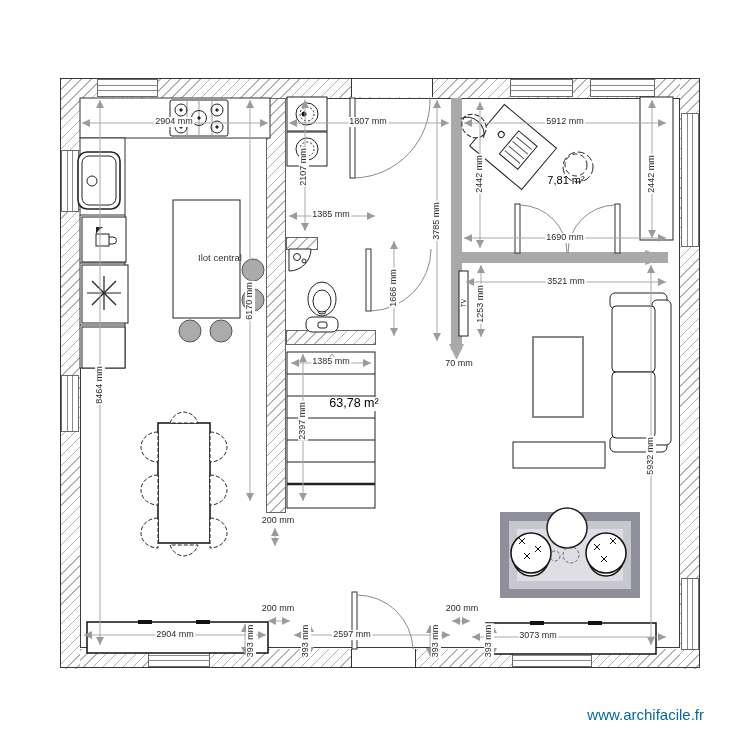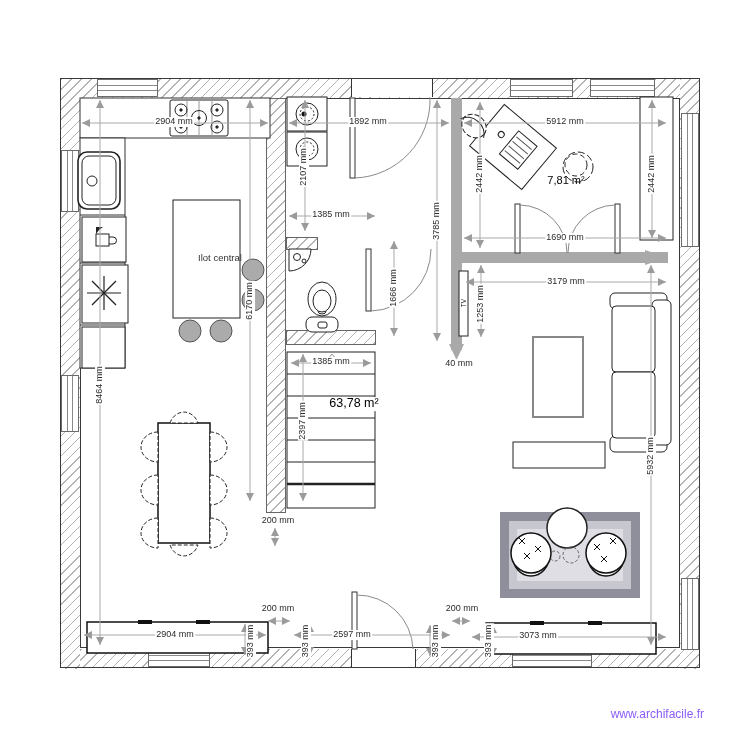--- a/index.html
+++ b/index.html
@@ -17,21 +17,21 @@
          background-size:1px 100%,1px 100%;background-position:33% 0,66% 0;}
   .gap{background:#fff;}
   .lbl{position:absolute;font-size:9px;color:#2a2a2a;background:#fff;padding:0 1px;
        white-space:nowrap;transform:translate(-50%,-50%);line-height:1.1;z-index:40;}
   .lbl.v{transform:translate(-50%,-50%) rotate(-90deg);}
   .lbl.island{font-size:9.5px;color:#333;background:transparent;}
   .lbl.area-main{font-size:12.5px;color:#000;}
   .lbl.area-office{font-size:11px;color:#000;background:transparent;}
   .lbl.tvtxt{font-size:6.5px;background:transparent;color:#222;}
   .watermark{position:absolute;left:704px;top:714px;transform:translate(-100%,-50%);
-             font-size:12px;color:#8b5cf6;white-space:nowrap;z-index:50;}
+             font-size:15px;color:#0369a1;white-space:nowrap;z-index:50;}
   svg{position:absolute;left:0;top:0;z-index:20;}
   .z10{z-index:10;} .z5{z-index:5;} .z6{z-index:6;}
 </style>
 </head>
 <body>
 
 <div id="canvas">
 
   <div class="abs hatch z5" style="left:61px;top:79px;width:638px;height:19px;"></div>
   <div class="abs hatch z5" style="left:61px;top:649px;width:638px;height:19px;"></div>
@@ -307,33 +307,33 @@
       <line x1="310" y1="624" x2="310" y2="655" marker-start="url(#arr)" marker-end="url(#arr)"></line>
       <line x1="430" y1="625" x2="430" y2="656" marker-start="url(#arr)" marker-end="url(#arr)"></line>
       <line x1="493" y1="625" x2="493" y2="656" marker-start="url(#arr)" marker-end="url(#arr)"></line>
       <line x1="268" y1="621" x2="290" y2="621" marker-start="url(#arr)" marker-end="url(#arr)"></line>
       <line x1="452" y1="621" x2="470" y2="621" marker-start="url(#arr)" marker-end="url(#arr)"></line>
       <line x1="275" y1="528" x2="275" y2="546" marker-start="url(#arr)" marker-end="url(#arr)"></line>
     </g>
   </svg>
 
   <span class="lbl" style="left:174px;top:122px">2904 mm</span>
-  <span class="lbl" style="left:368px;top:122px">1892 mm</span>
+  <span class="lbl" style="left:368px;top:122px">1807 mm</span>
   <span class="lbl" style="left:565px;top:122px">5912 mm</span>
   <span class="lbl v" style="left:304px;top:167px">2107 mm</span>
   <span class="lbl" style="left:331px;top:215px">1385 mm</span>
   <span class="lbl v" style="left:437px;top:221px">3785 mm</span>
   <span class="lbl v" style="left:480px;top:174px">2442 mm</span>
   <span class="lbl v" style="left:652px;top:174px">2442 mm</span>
   <span class="lbl area-office" style="left:566px;top:180px">7,81 m²</span>
   <span class="lbl" style="left:565px;top:238px">1690 mm</span>
-  <span class="lbl" style="left:566px;top:282px">3179 mm</span>
+  <span class="lbl" style="left:566px;top:282px">3521 mm</span>
   <span class="lbl v" style="left:481px;top:304px">1253 mm</span>
   <span class="lbl v tvtxt" style="left:463.5px;top:303px">TV</span>
-  <span class="lbl" style="left:459px;top:364px">40 mm</span>
+  <span class="lbl" style="left:459px;top:364px">70 mm</span>
   <span class="lbl v" style="left:394px;top:288px">1666 mm</span>
   <span class="lbl v" style="left:100px;top:385px">8464 mm</span>
   <span class="lbl v" style="left:250px;top:301px">6170 mm</span>
   <span class="lbl island" style="left:220px;top:258px">Ilot central</span>
   <span class="lbl" style="left:331px;top:362px">1385 mm</span>
   <span class="lbl v" style="left:303px;top:421px">2397 mm</span>
   <span class="lbl area-main" style="left:354px;top:404px">63,78 m²</span>
   <span class="lbl" style="left:278px;top:521px">200 mm</span>
   <span class="lbl v" style="left:651px;top:456px">5932 mm</span>
   <span class="lbl" style="left:175px;top:635px">2904 mm</span>

